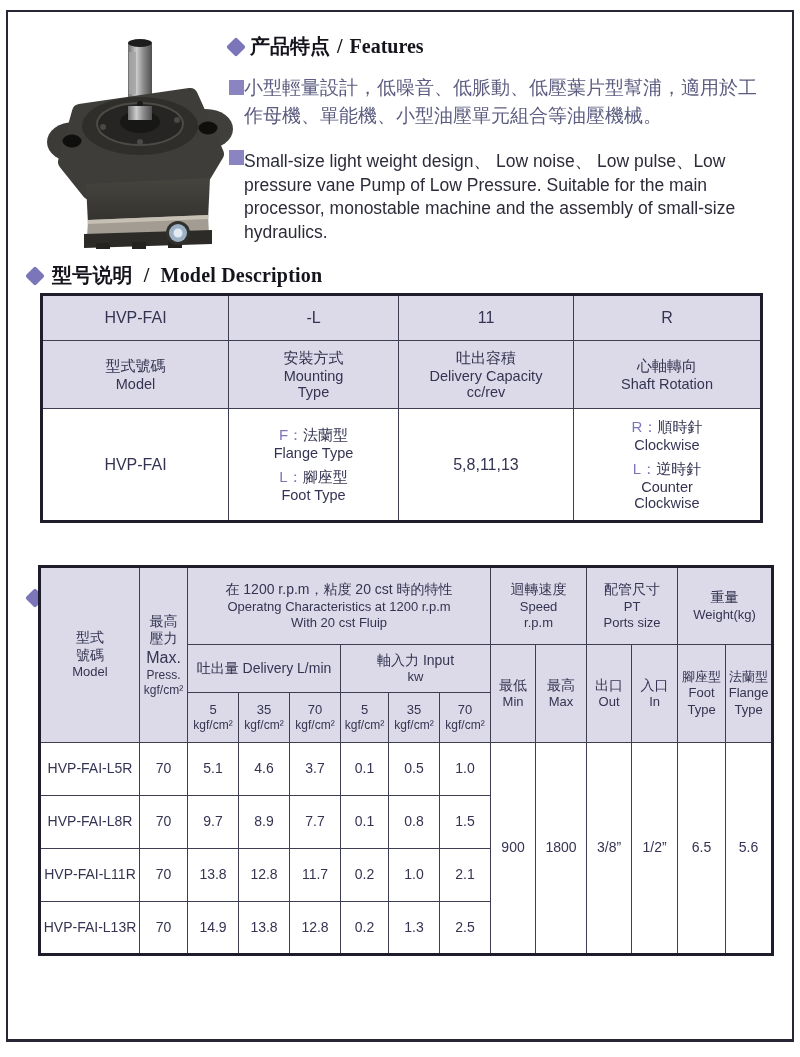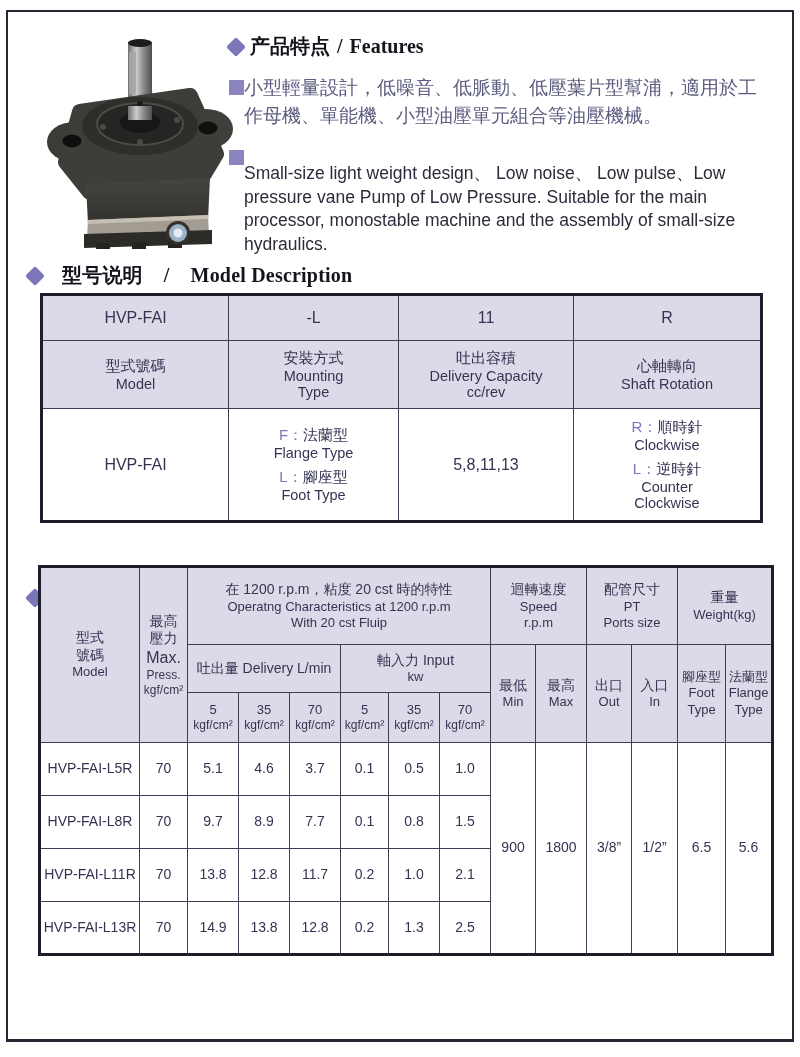--- a/index.html
+++ b/index.html
@@ -7,34 +7,34 @@
     width:800px;height:1057px;position:relative;background:#ffffff;
     font-family:"Liberation Sans","DejaVu Sans",sans-serif;color:#2e2e3e;
     overflow:hidden;
   }
   .page-frame{
     position:absolute;left:6px;top:10px;right:6px;bottom:15px;
     border:2px solid #262634;border-bottom-width:3px;pointer-events:none;
   }
   
   .sec-title{
-    position:absolute;display:flex;align-items:center;gap:20px;
+    position:absolute;display:flex;align-items:center;gap:10px;
     font-family:"Liberation Serif","DejaVu Serif",serif;font-weight:bold;
     font-size:20px;color:#14141c;letter-spacing:0.2px;
   }
   .diamond{width:14px;height:14px;background:#7b76b9;transform:rotate(45deg);border-radius:2px;flex:0 0 auto;}
   .sec-title .slash{margin:0 1px;}
   
   .features{position:absolute;left:229px;top:33px;width:545px;}
   .features .title-row{display:flex;align-items:center;gap:7px;
     font-family:"Liberation Serif","DejaVu Serif",serif;font-weight:bold;font-size:20px;color:#14141c;}
   .bullet-row{display:flex;align-items:flex-start;margin-top:14px;}
   .sq{width:15px;height:15px;background:#8a85c0;flex:0 0 auto;margin-top:6px;}
   .zh-text{font-size:19px;line-height:28px;color:#5c5c80;width:522px;}
-  .en-text{font-size:17.5px;line-height:23.5px;color:#2c2c3a;width:524px;margin-top:18px;}
+  .en-text{font-size:17.5px;line-height:23.5px;color:#2c2c3a;width:524px;margin-top:6px;}
   
   .pump{position:absolute;left:40px;top:32px;width:200px;height:218px;}
   
   table{border-collapse:collapse;table-layout:fixed;}
   td{border:1.5px solid #3e3e52;text-align:center;vertical-align:middle;
      color:#343452;padding:2px;word-break:break-word;}
   .outer{border:3px solid #1d1d2b;}
   .hd{background:#dcdae8;}
   .model-table{position:absolute;left:40px;top:293px;width:720px;}
   .model-table .code{font-size:16px;}

